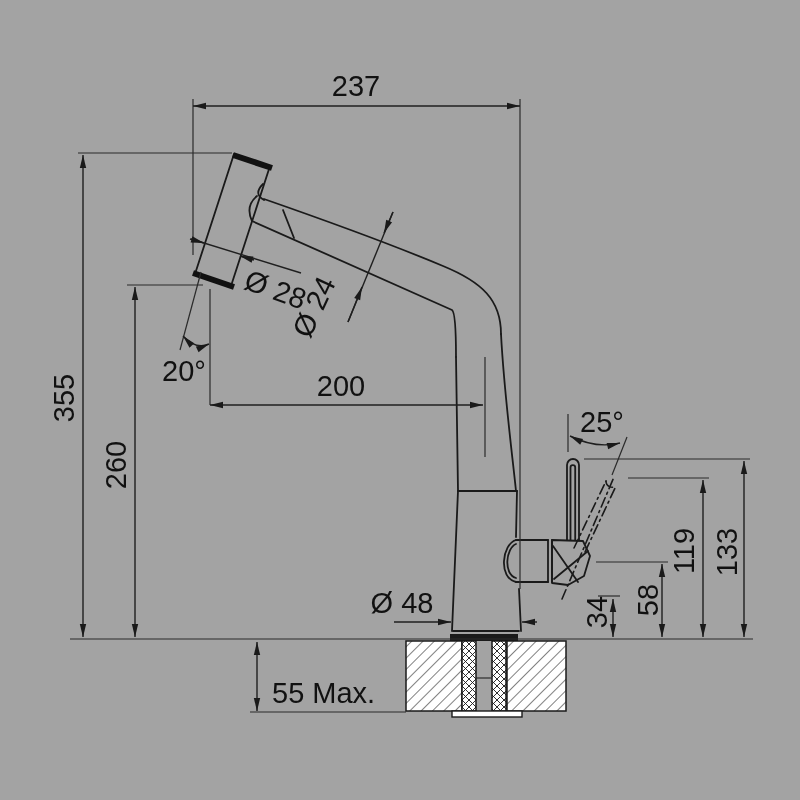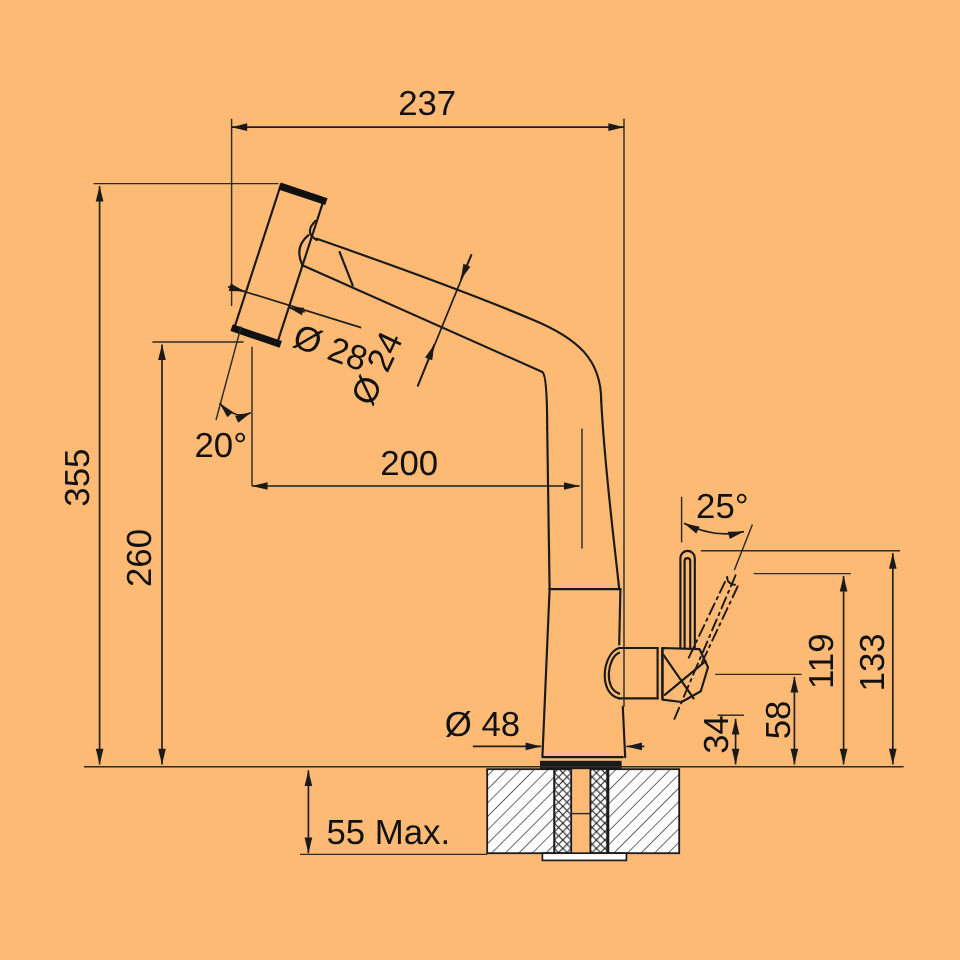--- a/index.html
+++ b/index.html
@@ -1,16 +1,16 @@
 <!DOCTYPE html>
 <html><head>
 <meta charset="utf-8">
 <style>
   html,body{margin:0;padding:0;background:#fff;}
-  .stage{width:800px;height:800px;background:#fdba74;position:relative;font-family:"Liberation Sans",sans-serif;}
+  .stage{width:800px;height:800px;background:#a3a3a3;position:relative;font-family:"Liberation Sans",sans-serif;}
   svg{display:block;}
   text{font-family:"Liberation Sans","DejaVu Sans",sans-serif;font-size:29px;fill:#111;}
   .dimline{stroke:#1f1f1f;stroke-width:1.4;fill:none;}
   .extline{stroke:#2a2a2a;stroke-width:1.2;fill:none;}
   .outline{stroke:#1a1a1a;stroke-width:1.8;fill:none;stroke-linecap:round;stroke-linejoin:round;}
   .thick{stroke:#111;stroke-width:6;fill:none;stroke-linecap:butt;}
   .ghost{stroke:#1a1a1a;stroke-width:1.6;fill:none;stroke-dasharray:10 4 2 4;stroke-linecap:round;}
   .hatchrect{stroke:#1a1a1a;stroke-width:1.5;}
 </style>
 </head>

